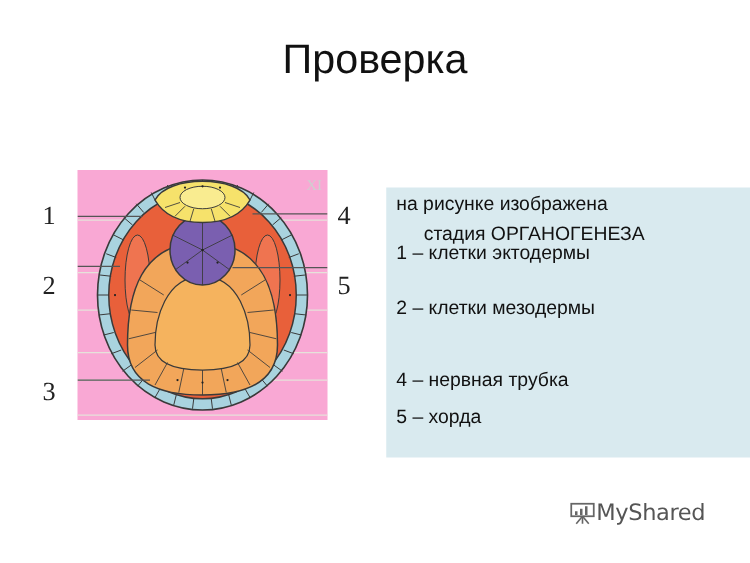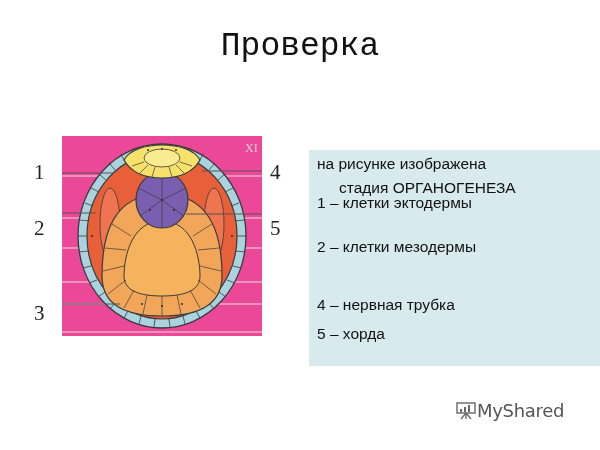--- a/index.html
+++ b/index.html
@@ -1,18 +1,18 @@
 <!DOCTYPE html>
 <html><head>
 <meta charset="utf-8">
 <style>
   html, body { margin:0; padding:0; }
   body { width:600px; height:450px; background:#ffffff; position:relative; overflow:hidden; font-family:"Liberation Sans", sans-serif; }
-  .title { position:absolute; left:0; top:28px; width:600px; text-align:center; font-size:33px; color:#111; font-family:Liberation Mono, monospace; }
-  .figure { position:absolute; left:62px; top:136px; width:200px; height:200px; background:#ec4899;text-decoration:underline; }
+  .title { position:absolute; left:0; top:28px; width:600px; text-align:center; font-size:33px; color:#111; font-family:Liberation Sans, sans-serif; }
+  .figure { position:absolute; left:62px; top:136px; width:200px; height:200px; background:#f9a8d4;text-decoration:underline; }
   .num { position:absolute; font-family:"Liberation Serif", serif; font-size:21px; color:#222; }
   .panel { position:absolute; left:309px; top:150px; width:266px; height:216px; background:#d9eaef;padding-left:47px; }
   .panel .line { position:absolute; left:8px; font-size:15.5px; color:#111; white-space:nowrap; }
   .logo { position:absolute; left:455px; top:400px; display:flex; align-items:center; gap:0; }
   .logo .txt { font-family:"DejaVu Sans", sans-serif; font-size:18px; color:#555; letter-spacing:-0.3px; }
 </style>
 </head>
 <body>
 
 <div class="title">Проверка</div>

